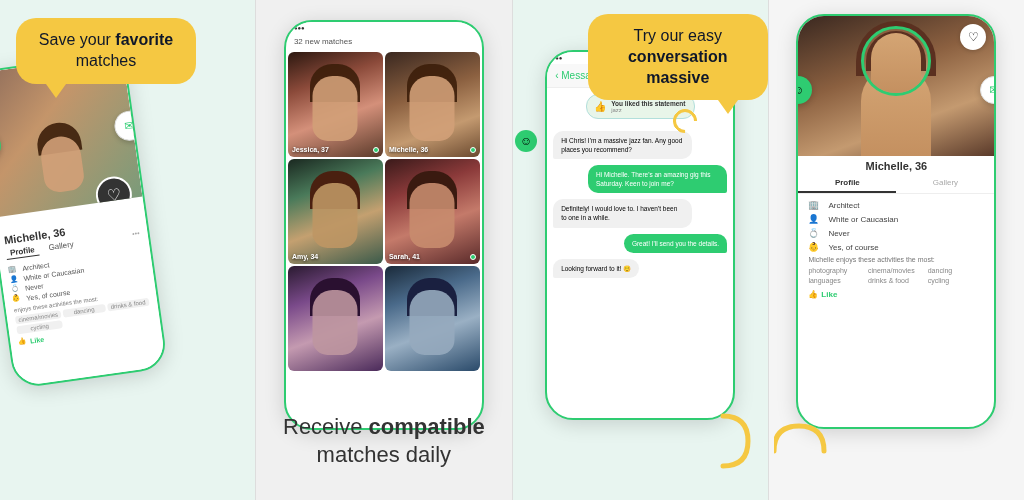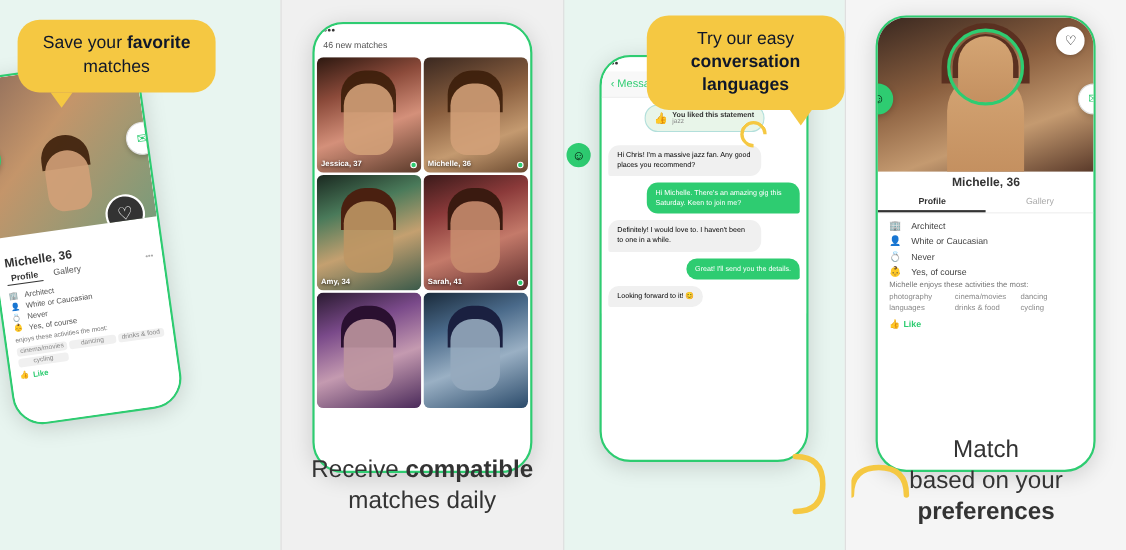--- a/index.html
+++ b/index.html
@@ -688,21 +688,21 @@
 <div class="panel panel-2" style="position:relative;">
 
   <div style="position:absolute; top:20px; left:50%; transform:translateX(-50%);">
     <div class="phone-frame" style="width:200px; height:410px;">
 
       <div class="status-bar">
         <span>●●●</span>
         <span></span>
       </div>
 
-      <div class="matches-count">46 new matches</div>
+      <div class="matches-count">32 new matches</div>
 
       <div class="matches-grid">
 
         <div class="match-card">
           <div class="match-photo photo-jessica">
             <div class="face-hair" style="bottom:55px;width:50px;height:38px;"></div>
             <div class="face-shape" style="width:45px;height:65px;"></div>
           </div>
           <div class="match-name-badge">Jessica, 37</div>
           <div class="match-online-dot"></div>
@@ -756,21 +756,21 @@
       Receive <strong>compatible</strong><br>matches daily
     </div>
   </div>
 </div>
 
 <div class="panel panel-3" style="position:relative;">
 
   <div style="margin-top:14px; margin-right:0; align-self:flex-end; position:relative;">
     <div class="speech-bubble right-tail">
       <div class="bubble-text">
-        Try our easy<br><strong>conversation languages</strong>
+        Try our easy<br><strong>conversation massive</strong>
       </div>
     </div>
   </div>
 
   <div style="position:absolute; top:50px; left:50%; transform:translateX(-50%);">
 
     <div class="smiley-avatar">☺</div>
     <div class="phone-frame" style="width:190px; height:370px;">
 
       <div class="status-bar">
@@ -878,24 +878,19 @@
           <span class="p4-activity">cycling</span>
         </div>
         <div class="p4-like-btn">
           <span>👍</span>
           <span>Like</span>
         </div>
       </div>
     </div>
   </div>
 
-  <div class="panel-4-text">
-    <div class="main-text">
-      Match<br>based on your <strong>preferences</strong>
-    </div>
-  </div>
 
   <div style="position:absolute; bottom:15px; left:5px;">
     <svg width="60" height="60" viewBox="0 0 60 60" fill="none">
       <path d="M 50 30 Q 50 5 25 5 Q 0 5 0 30" stroke="#f5c842" stroke-width="5" fill="none" stroke-linecap="round"></path>
     </svg>
   </div>
 </div>
 
 </body></html>

